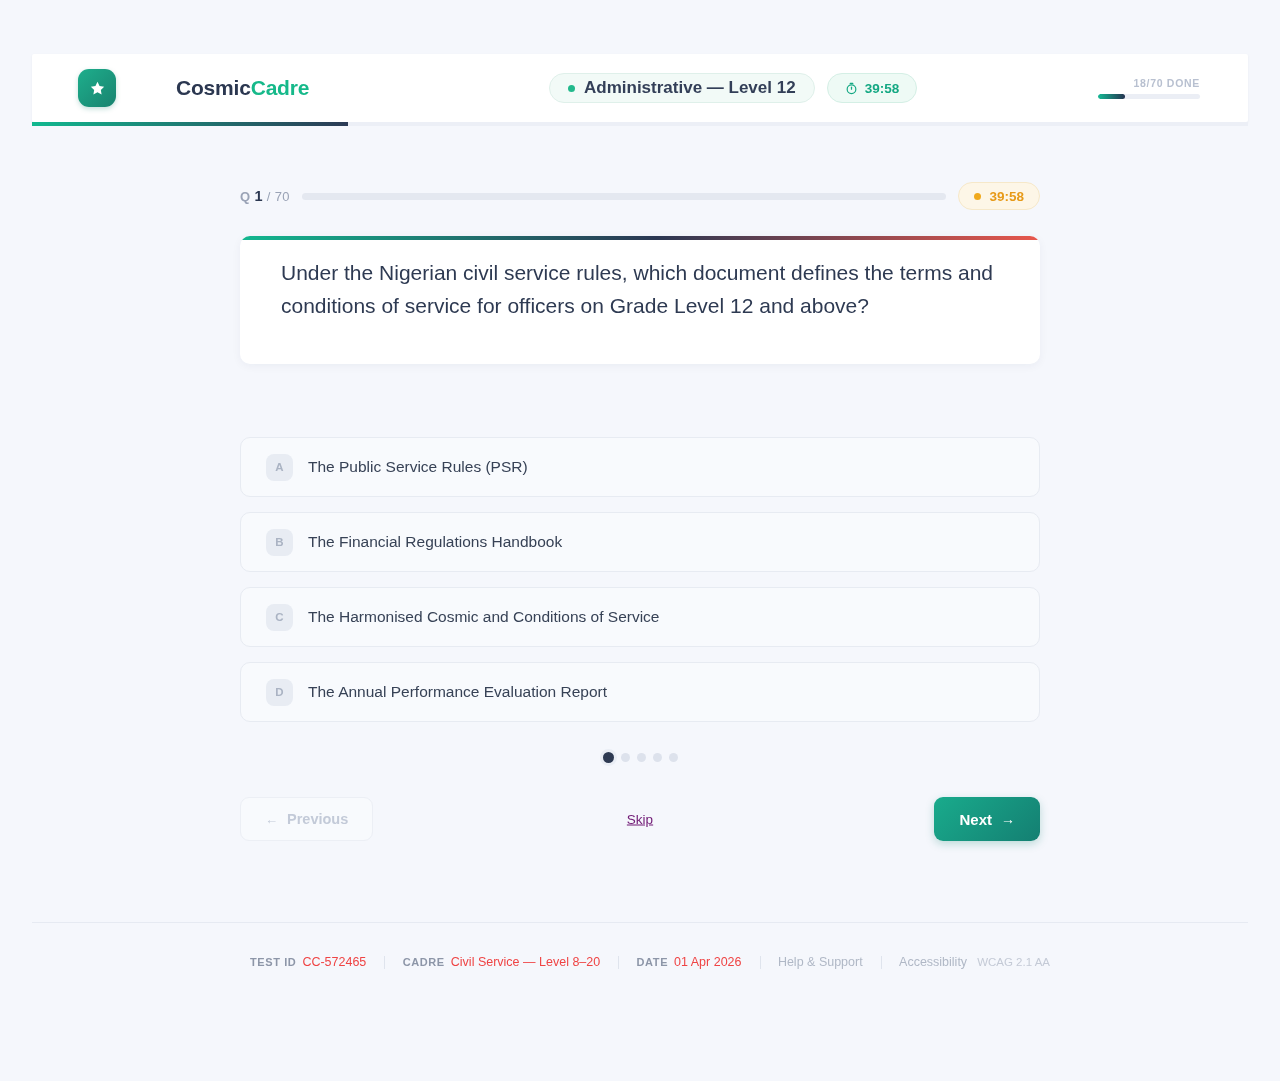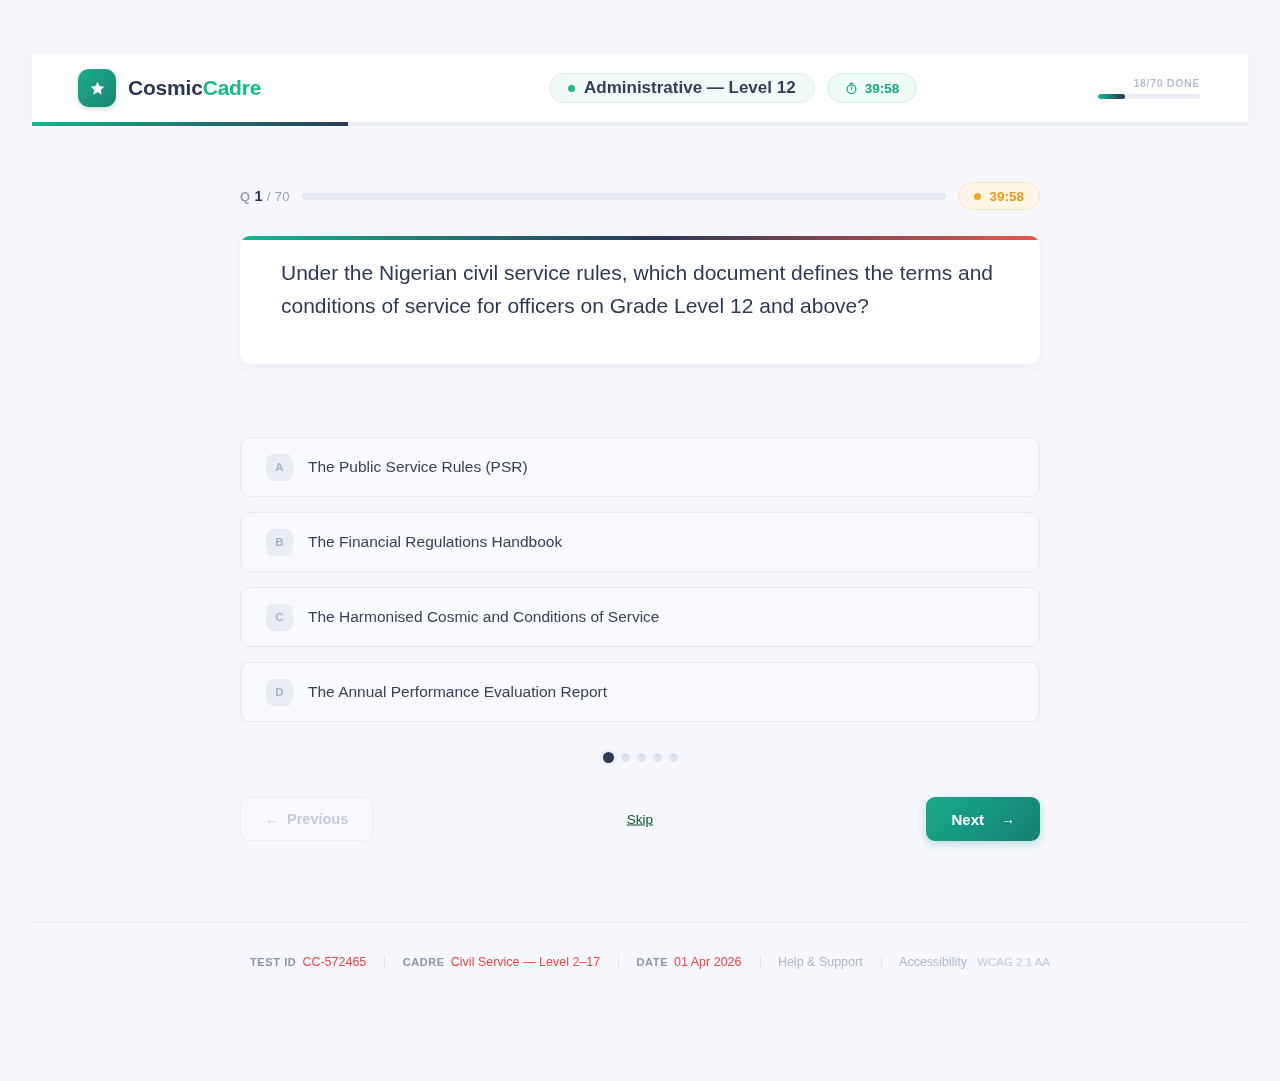--- a/index.html
+++ b/index.html
@@ -57,20 +57,21 @@
     align-items: center;
     justify-content: center;
     box-shadow: 0 2px 5px rgba(24,131,111,0.25);
   }
   .logo-mark svg { display: block; }
   .brand-text {
     font-size: 21px;
     font-weight: bold;
     letter-spacing: -0.2px;
     white-space: nowrap;
+    margin-left: 48px;
   }
   .brand-text .b1 { color: #2b3750; }
   .brand-text .b2 { color: #16b98a; }
 
   .header-center {
     position: absolute;
     left: 517px;
     top: 50%;
     transform: translateY(-50%);
     display: flex;
@@ -326,36 +327,36 @@
     color: #c3cad8;
     cursor: default;
   }
   .btn-prev .arr { font-weight: normal; font-size: 13px; }
   .btn-skip {
     position: absolute;
     left: 50%;
     top: 50%;
     transform: translate(-50%, -50%);
     font-size: 13.5px;
-    color: #14532d;
+    color: #701a75;
     text-decoration: underline;
     cursor: pointer;
     background: none;
     border: none;
     font-family: inherit;
   }
   .btn-next {
     position: absolute;
     right: 0;
     top: 0;
     height: 44px;
     padding: 0 25px;
     display: inline-flex;
     align-items: center;
-    gap: 17px;
+    gap: 9px;
     background: linear-gradient(135deg, #19ab8c 0%, #147f72 100%);
     border: none;
     border-radius: 9px;
     font-size: 15px;
     font-weight: bold;
     color: #ffffff;
     cursor: pointer;
     box-shadow: 0 3px 9px rgba(20,130,110,0.25);
     font-family: inherit;
   }
@@ -515,21 +516,21 @@
 
   <div class="footer-rule"></div>
   <div class="footer">
     <span class="f-group">
       <span class="f-key">TEST ID</span>
       <span class="f-val">CC-572465</span>
     </span>
     <span class="f-sep"></span>
     <span class="f-group">
       <span class="f-key">CADRE</span>
-      <span class="f-val">Civil Service — Level 2–17</span>
+      <span class="f-val">Civil Service — Level 8–20</span>
     </span>
     <span class="f-sep"></span>
     <span class="f-group">
       <span class="f-key">DATE</span>
       <span class="f-val">01 Apr 2026</span>
     </span>
     <span class="f-sep"></span>
     <span class="f-spacer"></span>
     <a class="f-link">Help &amp; Support</a>
     <span class="f-sep"></span>

